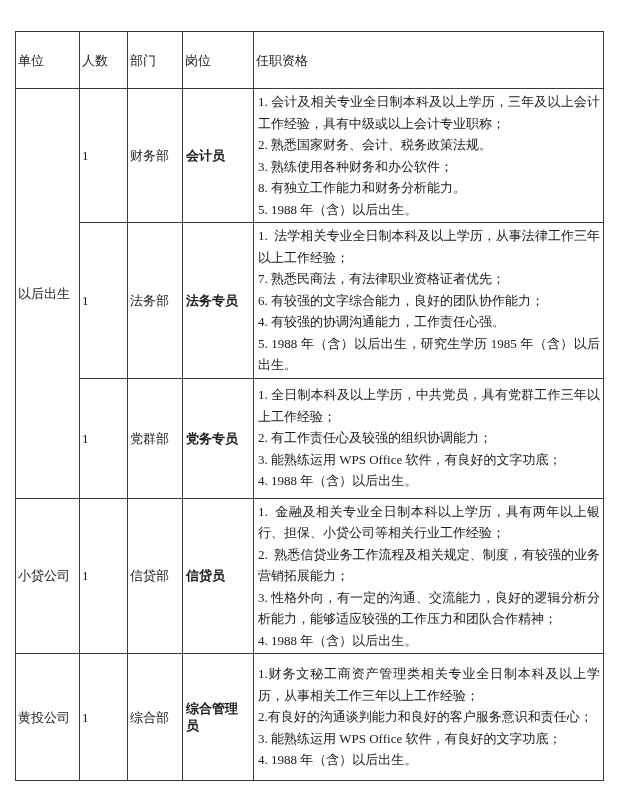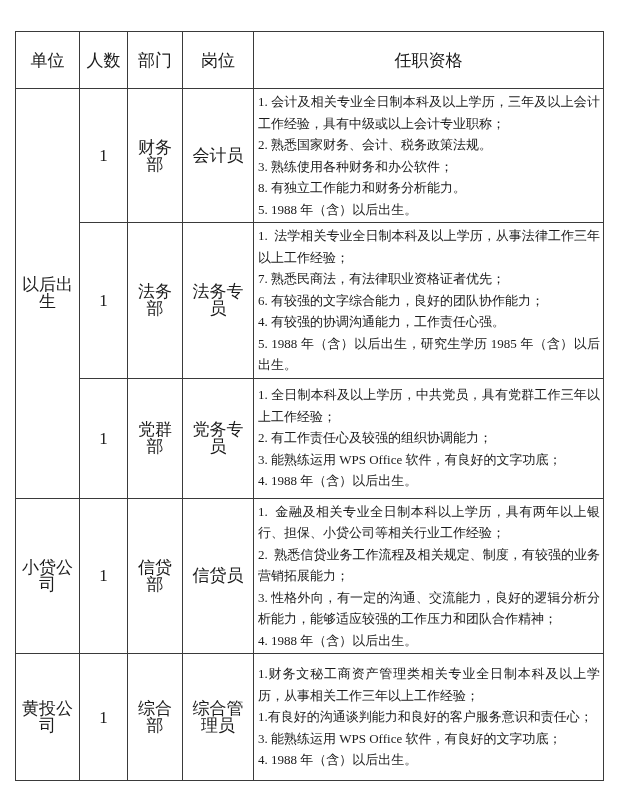--- a/index.html
+++ b/index.html
@@ -19,27 +19,26 @@
     width: 588px;
     border-collapse: collapse;
     table-layout: fixed;
   }
   table.recruit td {
     border: 1px solid #3a3a3a;
     overflow: hidden;
   }
   
   .c {
-    text-align: center;
     vertical-align: middle;
-    font-size: 17px;
+    font-size: 13px;
     padding: 2px;
     line-height: 17px;
   }
-  .pos { padding: 14px 3px; }
+  .pos { padding: 14px 3px; font-weight: bold; }
   
   .q {
     vertical-align: middle;
     font-size: 13px;
     padding: 2px 3px 2px 4px;
   }
   .ql {
     line-height: 21.5px;
     text-align: justify;
     white-space: pre-wrap;
@@ -120,20 +119,20 @@
         </td>
       </tr>
 
       <tr style="height:127px">
         <td class="c">黄投公司</td>
         <td class="c">1</td>
         <td class="c">综合部</td>
         <td class="c pos">综合管理员</td>
         <td class="q">
           <div class="ql">1.财务文秘工商资产管理类相关专业全日制本科及以上学历，从事相关工作三年以上工作经验；</div>
-          <div class="ql">1.有良好的沟通谈判能力和良好的客户服务意识和责任心；</div>
+          <div class="ql">2.有良好的沟通谈判能力和良好的客户服务意识和责任心；</div>
           <div class="ql">3. 能熟练运用 WPS Office 软件，有良好的文字功底；</div>
           <div class="ql">4. 1988 年（含）以后出生。</div>
         </td>
       </tr>
     </tbody>
   </table>
 </div>
 
 </body></html>

